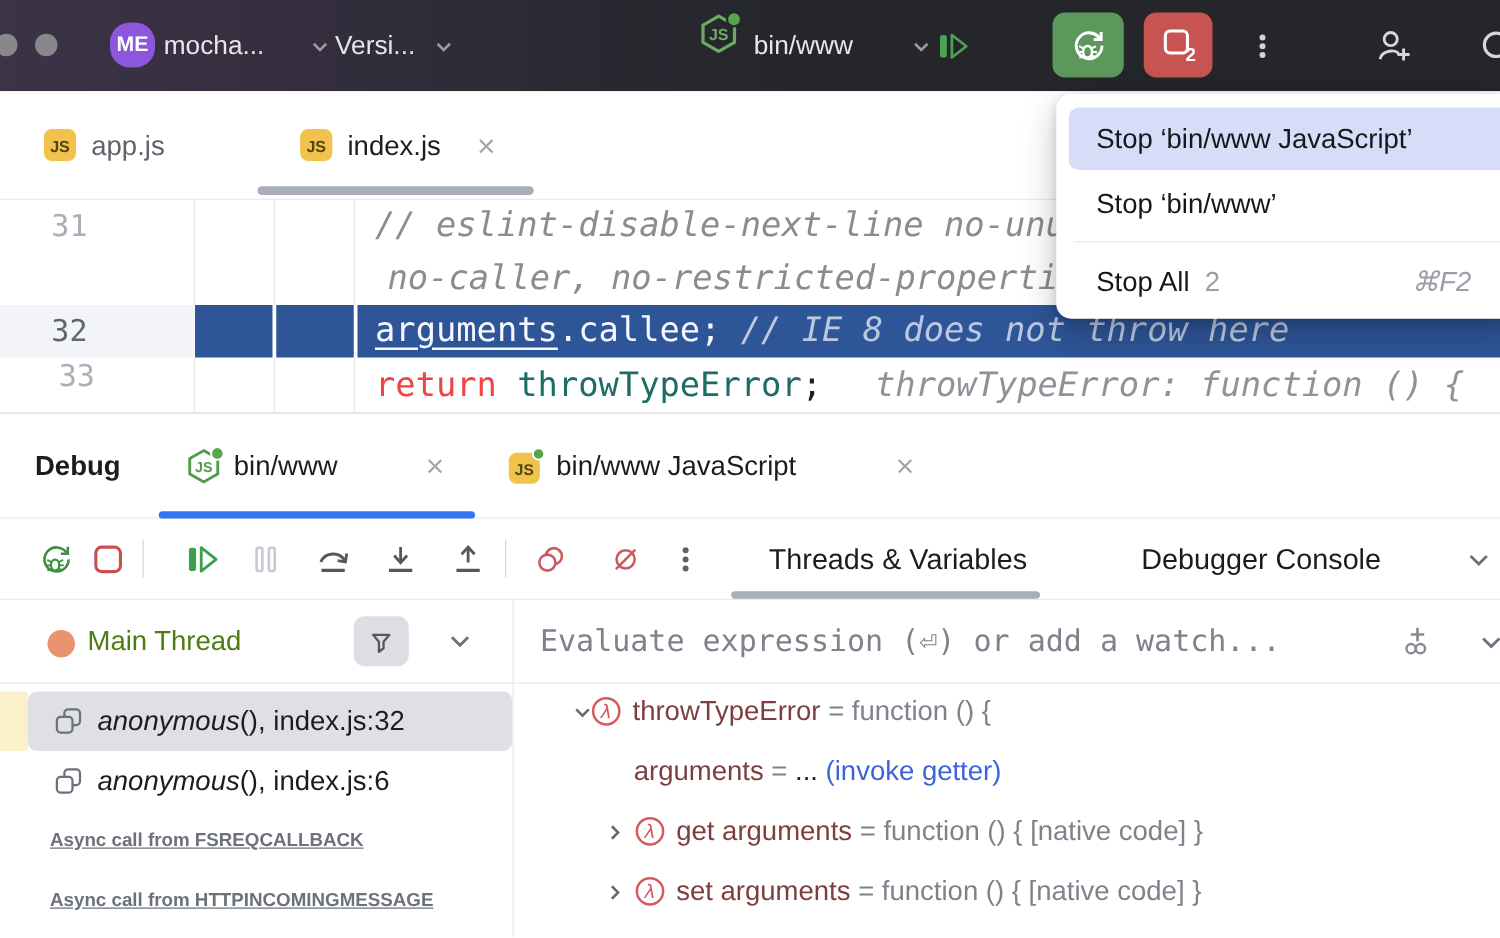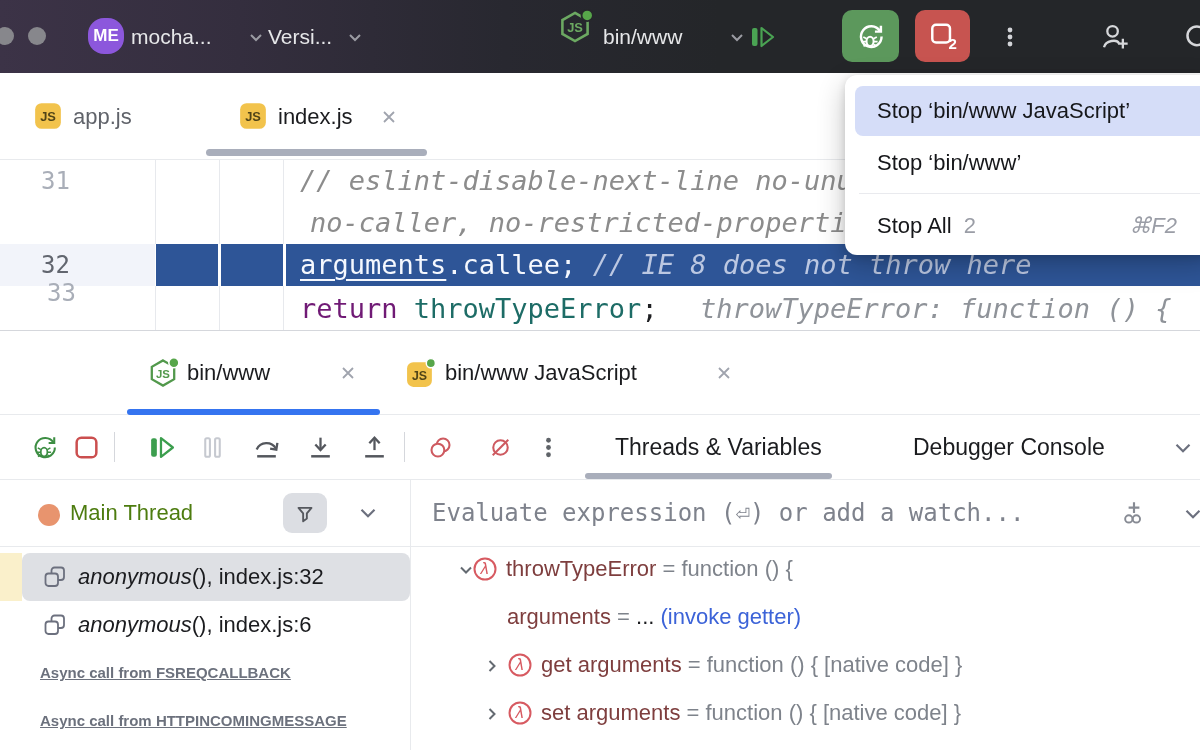--- a/index.html
+++ b/index.html
@@ -155,38 +155,39 @@
 
   <div class="abs vline" style="left:155px; height:84px;"></div>
   <div class="abs vline" style="left:155px; top:126px; height:45px;"></div>
   <div class="abs vline" style="left:219px; height:84px;"></div>
   <div class="abs vline" style="left:219px; top:126px; height:45px;"></div>
   <div class="abs vline" style="left:283px; height:84px;"></div>
   <div class="abs vline" style="left:283px; top:126px; height:45px;"></div>
 
   <div class="abs lnum mono" style="top:0; padding-right:20px;">31</div>
   <div class="abs lnum mono" style="top:84px; padding-right:20px; color:#62666f;">32</div>
-  <div class="abs lnum mono" style="top:112px; padding-right:20px;padding-left:47px;">33</div>
+  <div class="abs lnum mono" style="top:120px; padding-right:20px;padding-left:47px;">33</div>
 
   <div class="abs code-row mono" style="left:300px; top:0;">
     <span class="cmt pre">// eslint-disable-next-line no-unused-expr</span>
   </div>
   <div class="abs code-row mono" style="left:310px; top:42px;">
     <span class="cmt pre">no-caller, no-restricted-properties</span>
   </div>
   <div class="abs code-row mono" style="left:300px; top:84px;">
     <span class="pre" style="color:#f5f8fe; text-decoration:underline; text-underline-offset:5px;">arguments</span><span class="pre" style="color:#f5f8fe;">.callee; </span><span class="pre" style="font-style:italic; color:#bcc8e2;">// IE 8 does not throw here</span>
   </div>
   <div class="abs code-row mono" style="left:300px; top:128px;">
-    <span class="pre" style="color:#701a75;">return </span><span class="pre" style="color:#1d6c66;">throwTypeError</span><span class="pre" style="color:#1e1f22;">;</span>
+    <span class="pre" style="color:#ef4444;">return </span><span class="pre" style="color:#1d6c66;">throwTypeError</span><span class="pre" style="color:#1e1f22;">;</span>
   </div>
   <div class="abs code-row mono" style="left:700px; top:128px; font-style:italic; color:#8f9399;">throwTypeError: function () {</div>
 </div>
 
 <div class="abs dbg-header">
+  <span class="abs" style="left:28px; top:0; height:84px; line-height:84px; font-size:22px; font-weight:bold; color:#1b1c1f;">Debug</span>
 
   <div class="abs" style="left:127px; top:0; width:253px; height:84px;">
     <svg class="abs" style="left:20px; top:26px;" width="32" height="32" viewBox="0 0 28 28">
       <polygon points="14,3 23.8,8.6 23.8,19.4 14,25 4.2,19.4 4.2,8.6" fill="none" stroke="#52994c" stroke-width="2"></polygon>
       <text x="14" y="18" font-size="10" font-weight="bold" fill="#52994c" text-anchor="middle" font-family="Liberation Sans, sans-serif">JS</text>
       <circle cx="23.5" cy="5" r="4.4" fill="#57a64a" stroke="#fff" stroke-width="1.4"></circle>
     </svg>
     <span class="abs dbg-tab-label" style="left:60px;">bin/www</span>
     <svg class="abs" style="left:210px; top:31px;" width="22" height="22" viewBox="0 0 22 22">
       <path d="M6 6 L16 16 M16 6 L6 16" stroke="#a0a4ae" stroke-width="1.8"></path>

